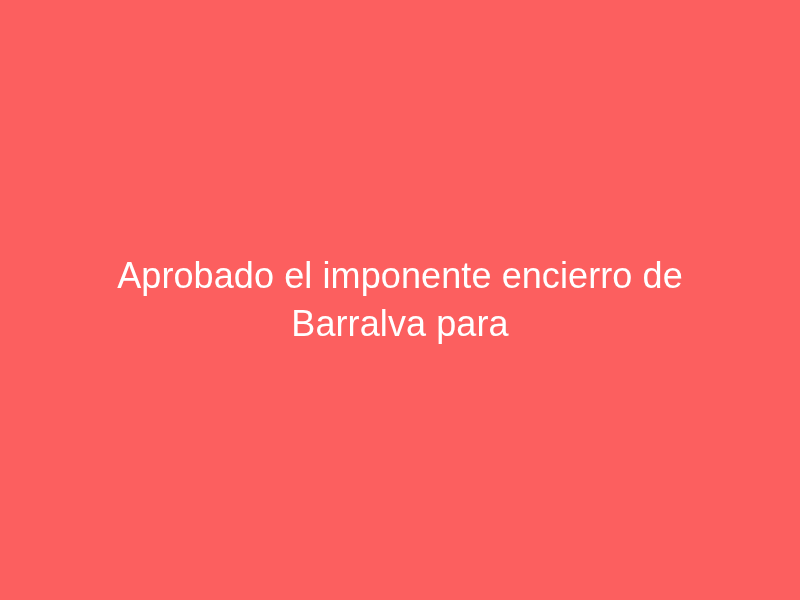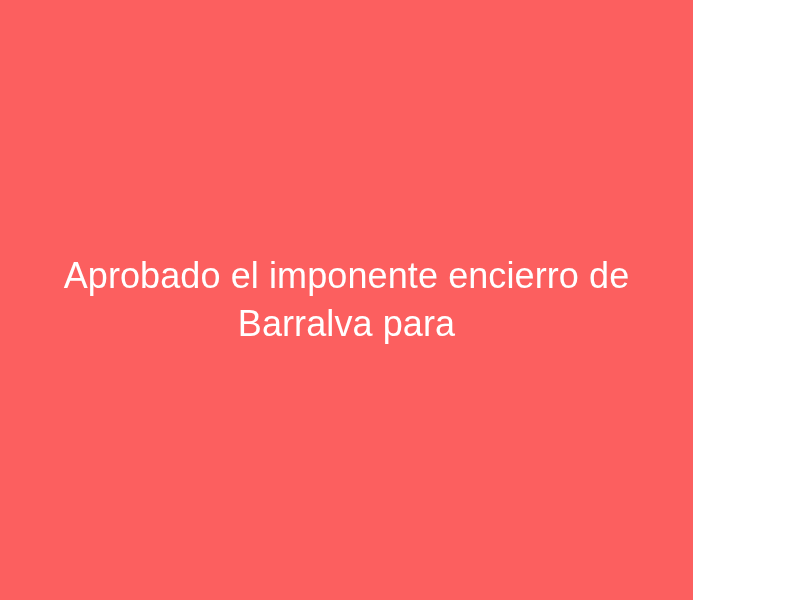--- a/index.html
+++ b/index.html
@@ -11,21 +11,21 @@
   body {
     width: 800px;
     height: 600px;
     overflow: hidden;
     font-family: "Liberation Sans", sans-serif;
   }
 
   .placeholder-canvas {
     position: relative;
     box-sizing: border-box;
-    width: 693px;
+    width: 800px;
     height: 600px;
     background-color: #fc5f5f;
     display: flex;
     align-items: center;
     justify-content: center;
     -webkit-font-smoothing: antialiased;
   }
 
   .headline-block {
     box-sizing: border-box;

